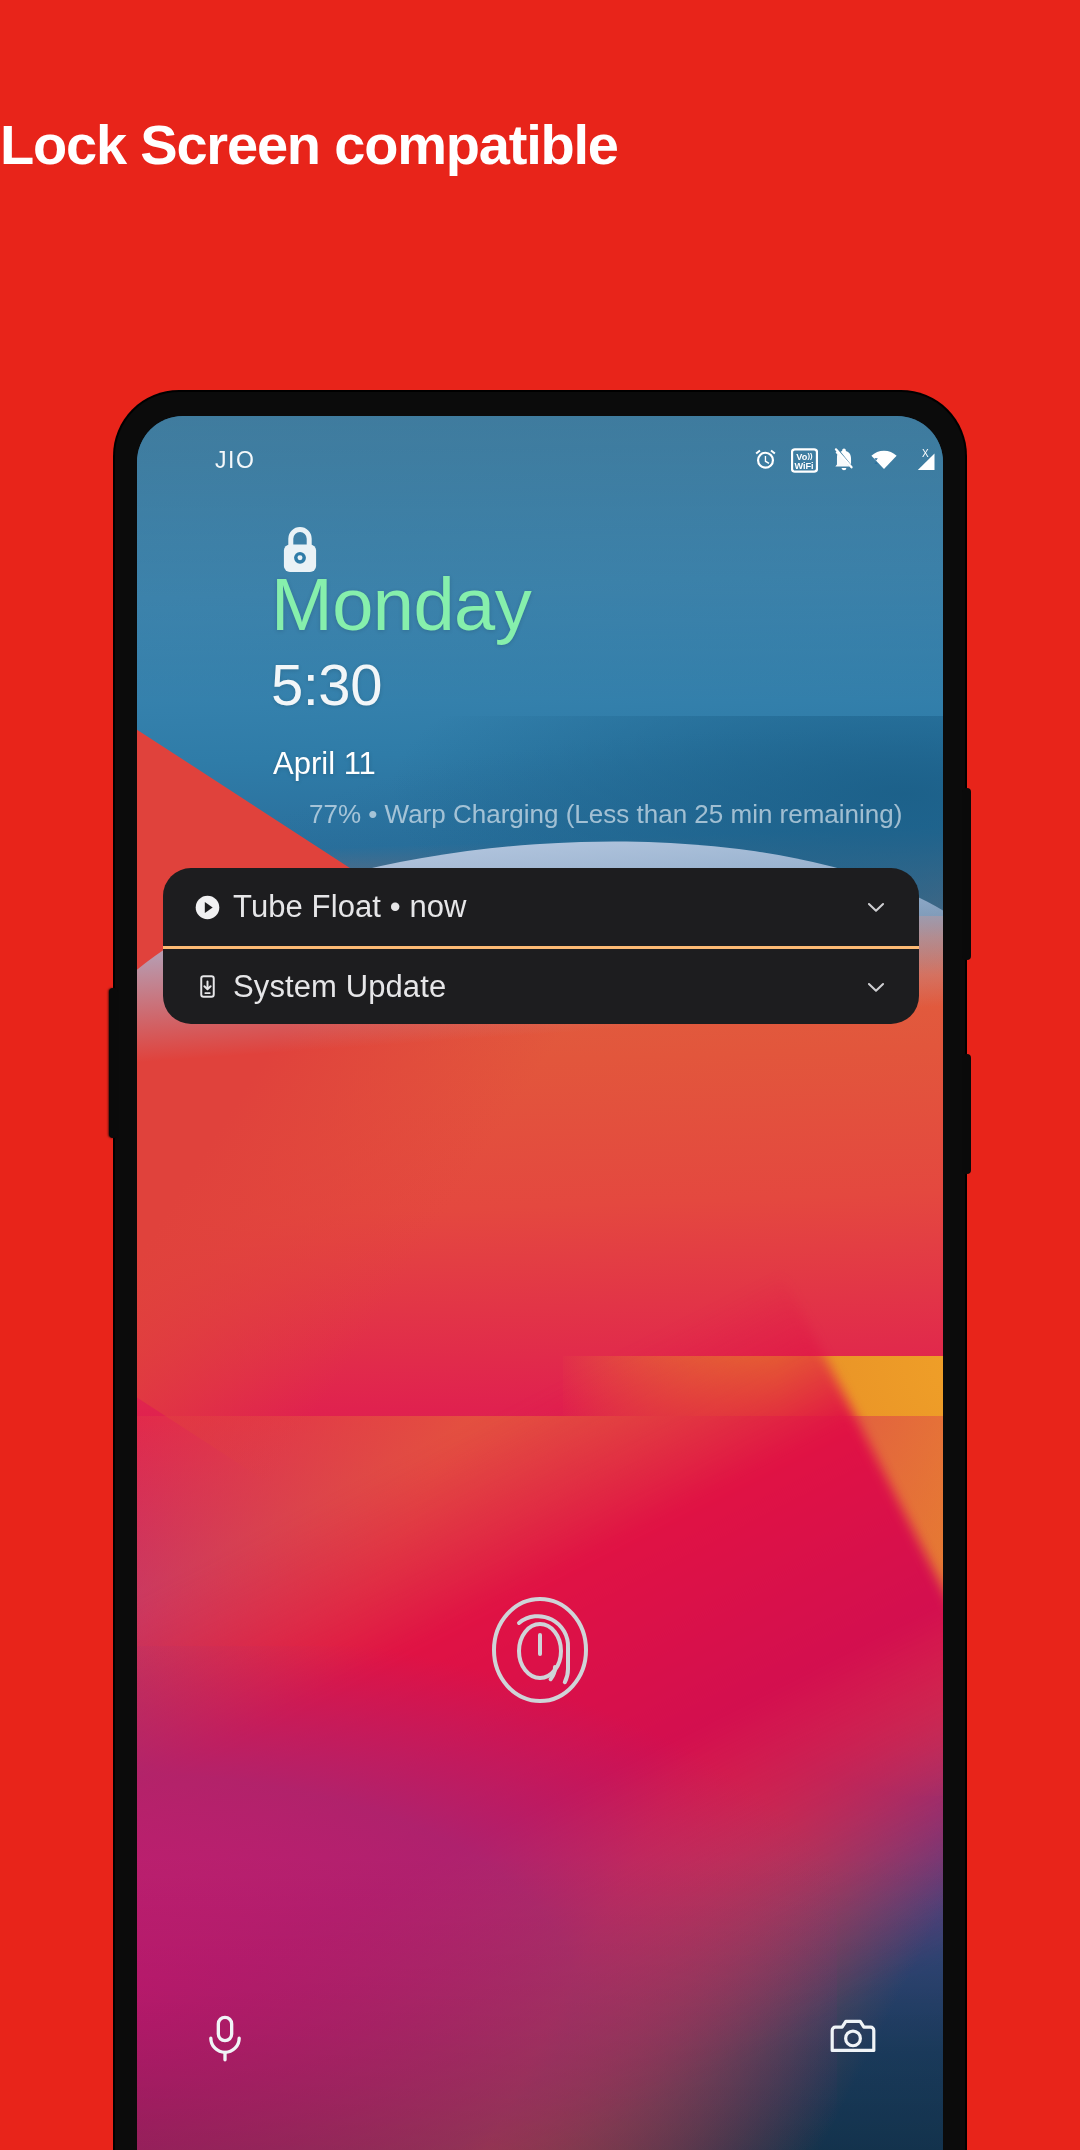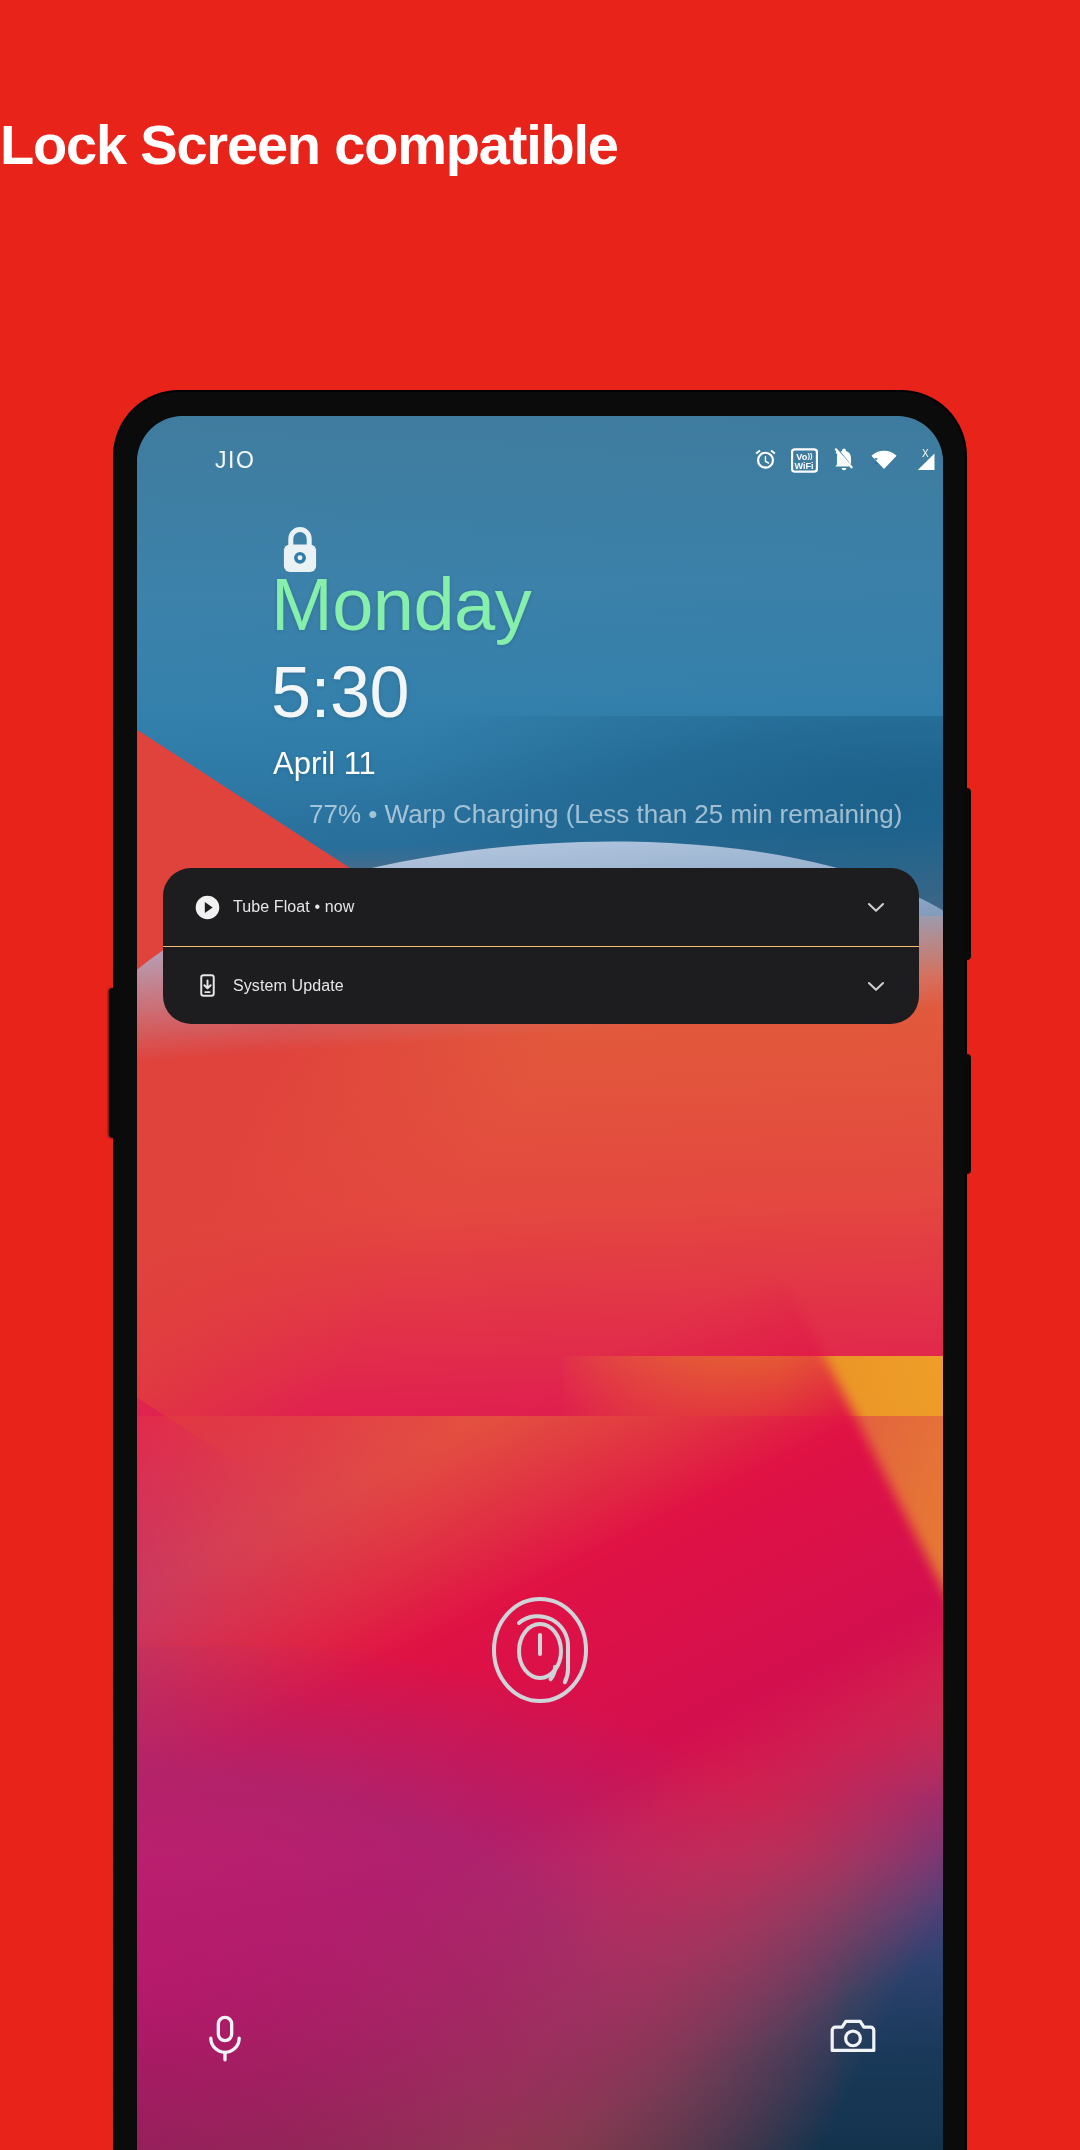--- a/index.html
+++ b/index.html
@@ -138,21 +138,21 @@
   
   .lockicon{ position:absolute; left:140px; top:108px; }
   .dow{
     position:absolute; left:134px; top:152px;
     font-size:74px; font-weight:300; color:#86efac;
     letter-spacing:-0.5px; line-height:1;
     text-shadow:0 1px 4px rgba(0,0,0,.14);
   }
   .time{
     position:absolute; left:134px; top:240px;
-    font-size:72px; font-weight:300; color:#F2F6F8;
+    font-size:58px; font-weight:300; color:#F2F6F8;
     letter-spacing:-0.5px; line-height:1;
     text-shadow:0 1px 4px rgba(0,0,0,.14);
   }
   .date{
     position:absolute; left:136px; top:330px;
     font-size:31px; font-weight:400; color:#ffffff;
     text-shadow:0 1px 4px rgba(0,0,0,.16);
   }
   .battline{
     position:absolute; left:136px; top:383px;
@@ -166,23 +166,23 @@
     background:#1d1d1f;
     border-radius:28px;
     overflow:hidden;
   }
   .notif{
     height:78px;
     display:flex; align-items:center;
     padding:0 30px 0 24px;
     color:#e9e9ea;
   }
-  .notif + .notif{ border-top:1px solid #fdba74; }
+  .notif + .notif{ border-top:3px solid #fdba74; }
   .notif-ico{ width:40px; flex:0 0 40px; display:flex; align-items:center; justify-content:center; }
-  .notif-txt{ flex:1 1 auto; font-size:16px; letter-spacing:.1px; color:#e6e6e8; padding-left:6px;}
+  .notif-txt{ flex:1 1 auto; font-size:31px; letter-spacing:.1px; color:#e6e6e8; padding-left:6px;}
   .notif-chev{ flex:0 0 34px; display:flex; align-items:center; justify-content:flex-end; }
 
   
   .fp{
     position:absolute; left:50%; top:1178px;
     transform:translateX(-50%);
   }
 
   
   .sc{ position:absolute; top:1598px; }

